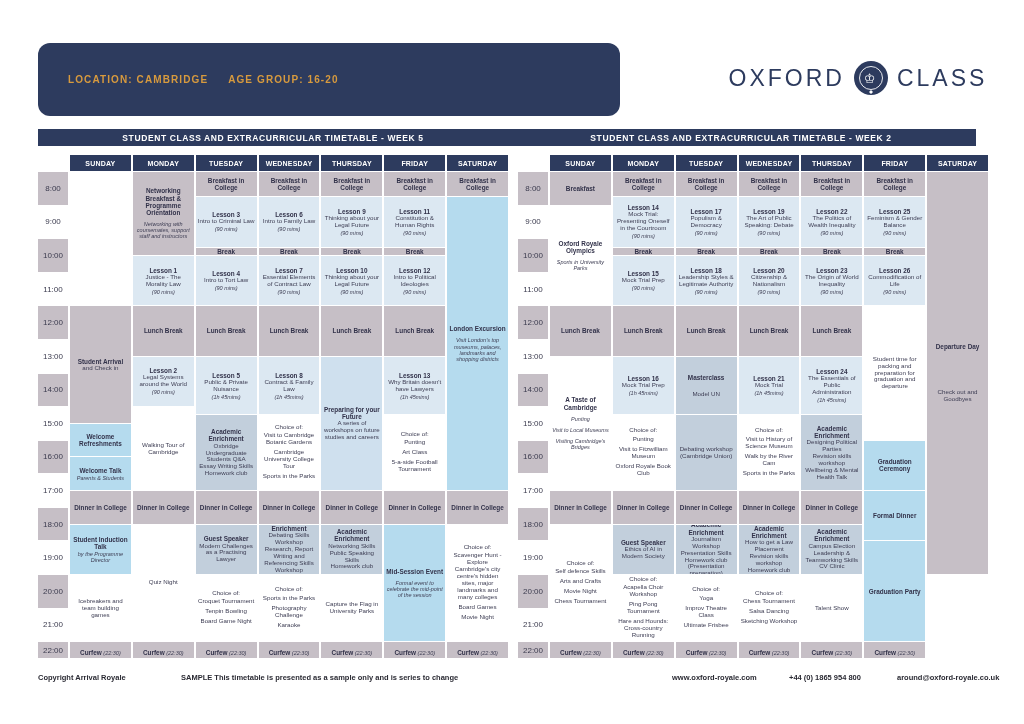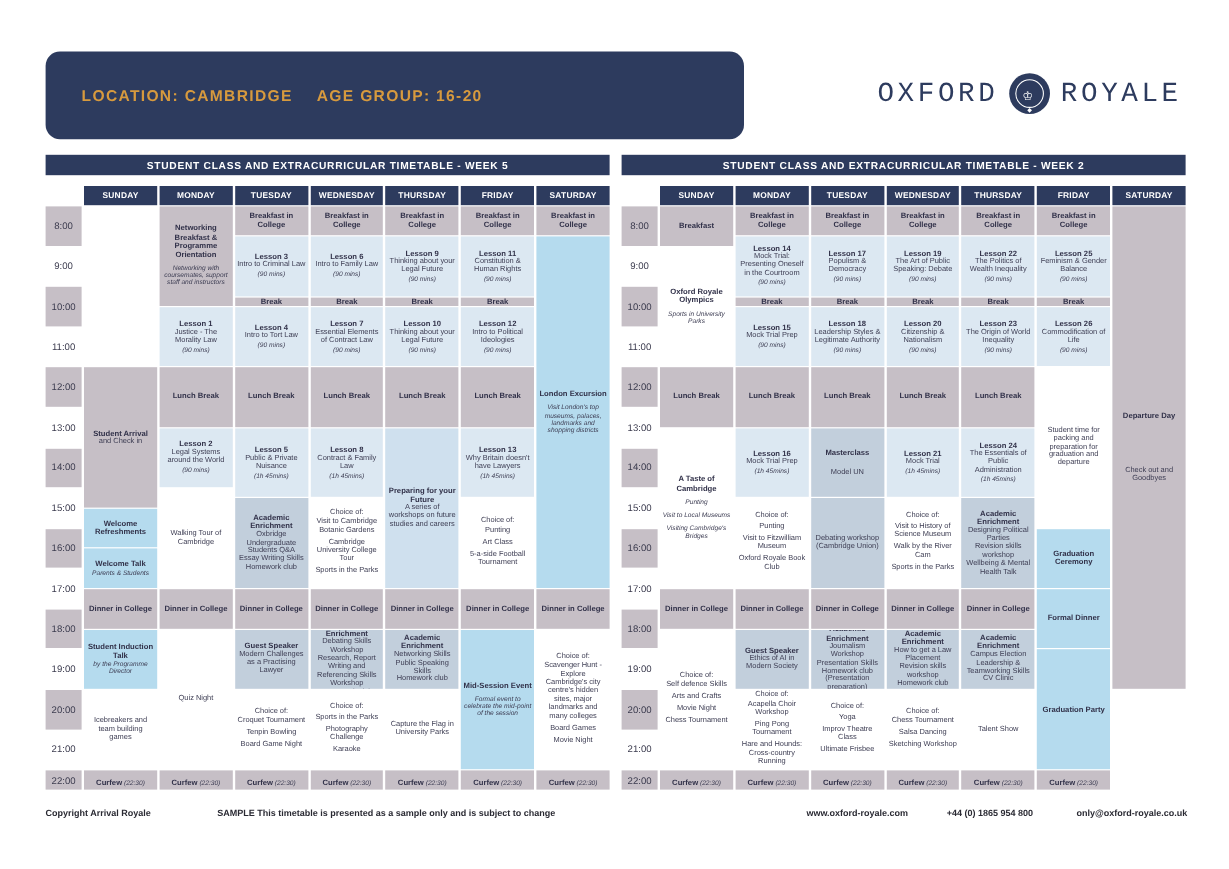--- a/index.html
+++ b/index.html
@@ -2,29 +2,29 @@
 <html><head>
 <meta charset="utf-8">
 <style>
   html,body{margin:0;padding:0;width:1024px;height:724px;background:#fff;
     font-family:"Liberation Sans",sans-serif;overflow:hidden;position:relative;}
   .abs{position:absolute;}
 
   
   .header-box{left:38px;top:43px;width:582px;height:73px;background:#2d3b5e;border-radius:12px;
     display:flex;flex-direction:column;justify-content:center;padding-left:30px;box-sizing:border-box;}
-  .loc-line{color:#d79a3e;font-weight:bold;font-size:13px;letter-spacing:1.1px;display:flex;gap:20px;text-align:center;}
+  .loc-line{color:#d79a3e;font-weight:bold;font-size:10px;letter-spacing:1.1px;display:flex;gap:20px;text-align:center;}
   .course-title{color:#ffffff;font-family:"Liberation Serif",serif;font-size:21px;margin-top:5px;letter-spacing:.5px;}
   .logo{left:728px;top:52px;width:260px;height:52px;display:flex;align-items:center;justify-content:center;gap:8px;
-    color:#2d3b5e;font-family:Liberation Mono, monospace;font-size:23px;letter-spacing:3px;}
+    color:#2d3b5e;font-family:Liberation Sans, sans-serif;font-size:23px;letter-spacing:3px;}
 
   
   .banner{height:17px;width:470px;background:#2d3b5e;color:#fff;display:flex;align-items:center;justify-content:center;
     font-weight:bold;font-size:8.5px;letter-spacing:.6px;}
-  #banner1{left:38px;top:129px;} #banner2{left:518px;top:129px;text-align:right;}
+  #banner1{left:38px;top:129px;} #banner2{left:506px;top:129px;text-align:right;}
 
   
   .grid{width:470px;height:503px;display:grid;grid-template-columns:30px repeat(7,1fr);
     grid-template-rows:16px repeat(58,1fr);gap:1px 2px;}
   #grid1{left:38px;top:155px;} #grid2{left:518px;top:155px;}
   .dayhead{background:#2d3b5e;color:#fff;font-size:7px;font-weight:bold;letter-spacing:.2px;
     display:flex;align-items:center;justify-content:center;}
   .timecell{background:#fff;color:#3b3b4e;font-size:8px;display:flex;align-items:center;justify-content:center;}
   .timecell.alt{background:#c6bfc6;}
   .cell{display:flex;flex-direction:column;align-items:center;justify-content:center;text-align:center;
@@ -56,21 +56,21 @@
 </div>
 
 <div class="abs logo">
   <span>OXFORD</span>
   <svg width="36" height="36" viewBox="0 0 36 36">
     <circle cx="18" cy="18" r="17" fill="#2d3b5e"></circle>
     <circle cx="18" cy="18" r="11.5" fill="none" stroke="#ffffff" stroke-width="0.9"></circle>
     <text x="18" y="23" text-anchor="middle" font-size="13" fill="#ffffff">♔</text>
     <rect x="16.6" y="30.5" width="2.8" height="2.8" fill="#ffffff" transform="rotate(45 18 31.9)"></rect>
   </svg>
-  <span>ROYALE</span>
+  <span>CLASS</span>
 </div>
 
 <div id="banner1" class="abs banner">STUDENT CLASS AND EXTRACURRICULAR TIMETABLE - WEEK 5</div>
 <div id="banner2" class="abs banner">STUDENT CLASS AND EXTRACURRICULAR TIMETABLE - WEEK 2</div>
 
 <div id="grid1" class="abs grid">
     <div class="dayhead" style="grid-area: 1 / 2;">SUNDAY</div>
     <div class="dayhead" style="grid-area: 1 / 3;">MONDAY</div>
     <div class="dayhead" style="grid-area: 1 / 4;">TUESDAY</div>
     <div class="dayhead" style="grid-area: 1 / 5;">WEDNESDAY</div>
@@ -603,16 +603,16 @@
     <div class="cell bg-gray" style="grid-area: 58 / 7 / 60;">
       <div class="ln bi"><b>Curfew</b><i> (22:30)</i></div>
     </div>
     <div class="cell bg-gray" style="grid-area: 2 / 8 / 50;">
       <div class="ln b">Departure Day</div>
       <div class="ln g2">Check out and Goodbyes</div>
     </div>
   </div>
 
 <span class="abs foot" style="left:38px;">Copyright Arrival Royale</span>
-<span class="abs foot" style="left:181px;">SAMPLE This timetable is presented as a sample only and is subject to change</span>
+<span class="abs foot" style="left:181px;">SAMPLE This timetable is presented as a sample only and is series to change</span>
 <span class="abs foot" style="left:672px;">www.oxford-royale.com</span>
 <span class="abs foot" style="left:789px;">+44 (0) 1865 954 800</span>
-<span class="abs foot" style="left:897px;">only@oxford-royale.co.uk</span>
+<span class="abs foot" style="left:897px;">around@oxford-royale.co.uk</span>
 
 </body></html>

